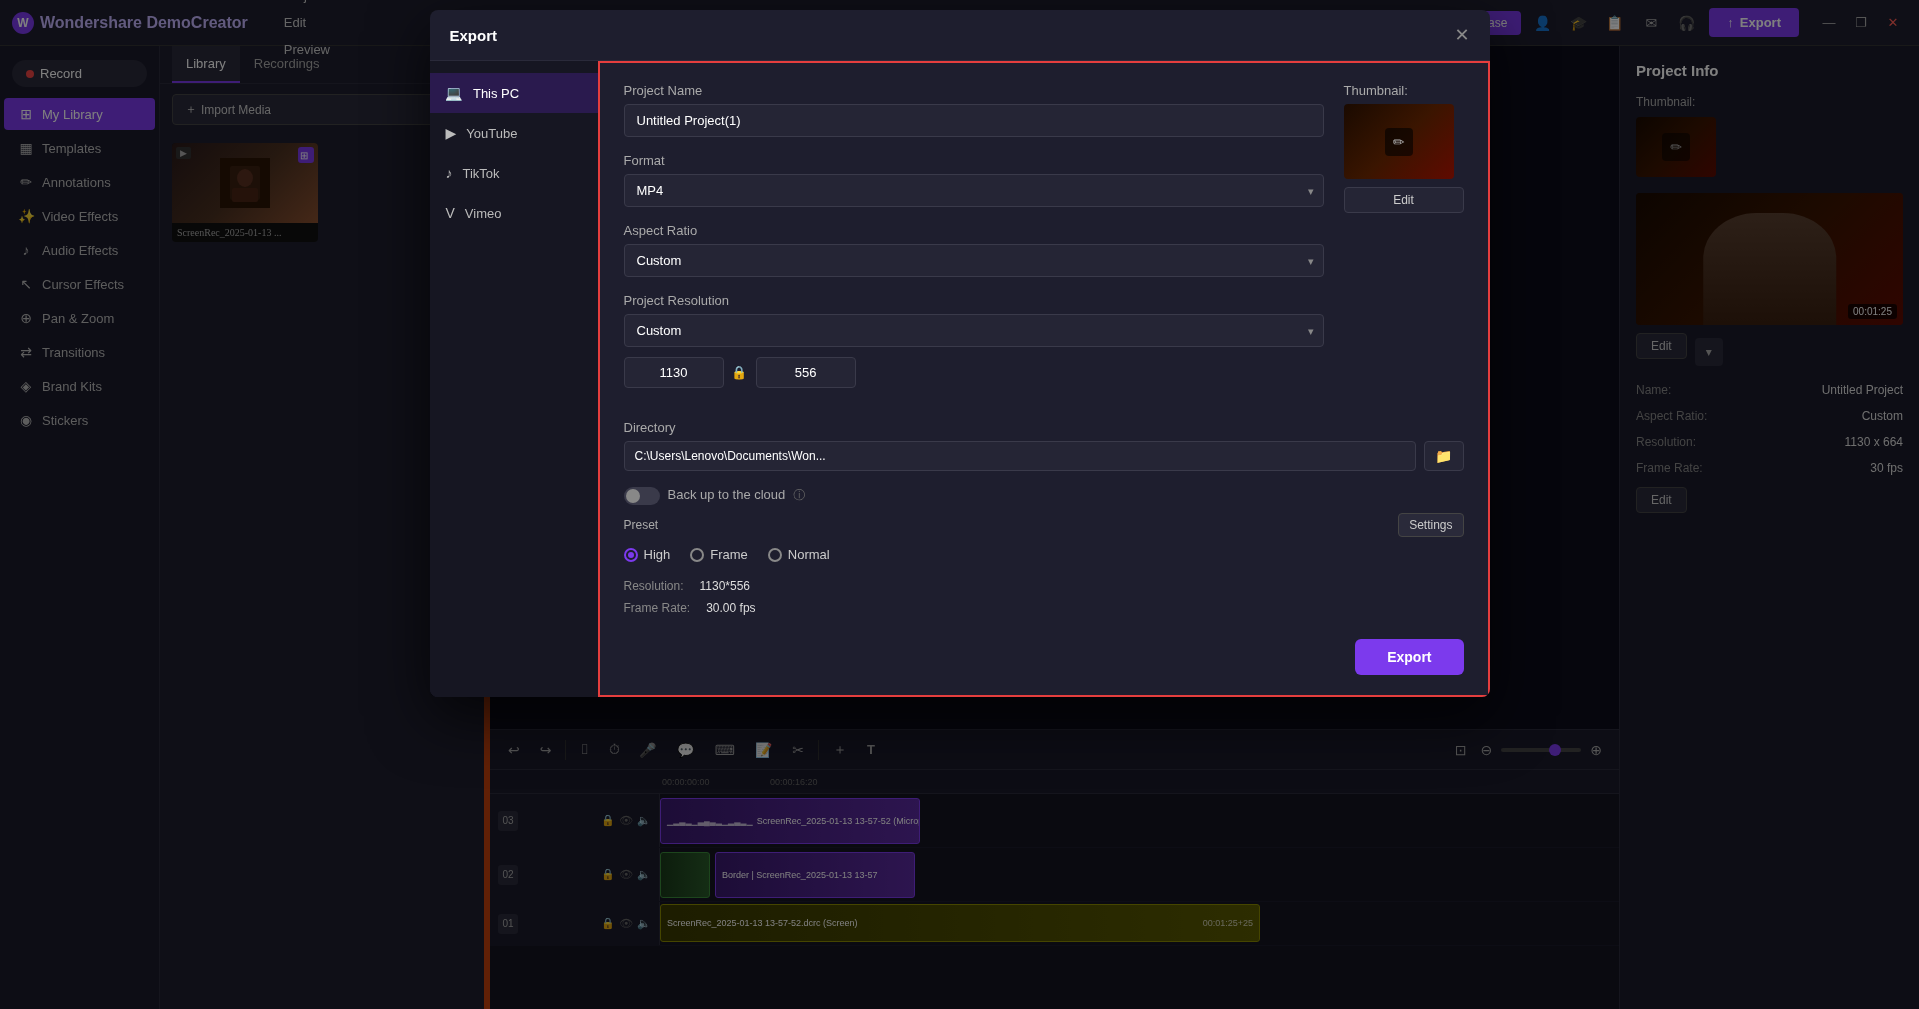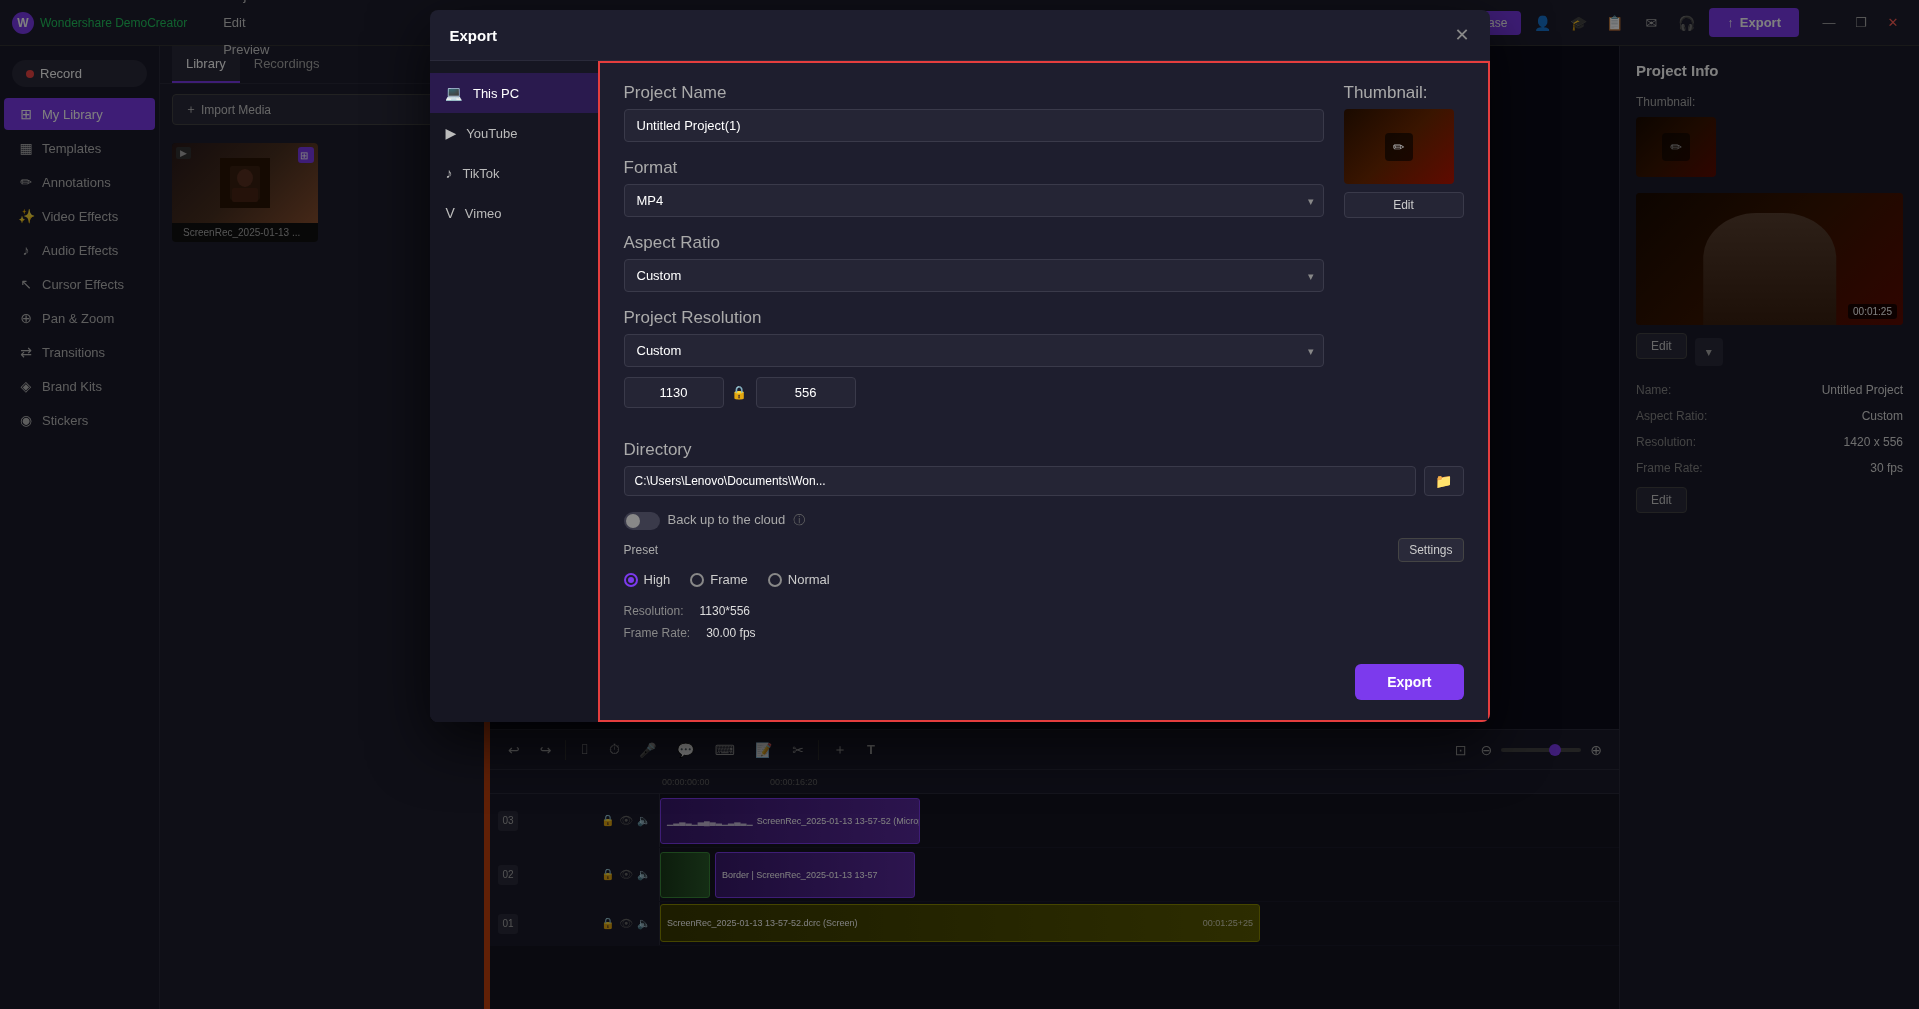--- a/index.html
+++ b/index.html
@@ -34,23 +34,23 @@
       width: 22px;
       height: 22px;
       background: #7c3aed;
       border-radius: 50%;
       display: flex; align-items: center; justify-content: center;
       color: #fff;
       font-size: 12px;
       font-weight: bold;
     }
     .logo-text {
-      color: #22c55e;
-      font-size: 12px;
-      font-weight: 400;
+      color: #c4b5fd;
+      font-size: 16px;
+      font-weight: 700;
     }
     .topbar-nav {
       display: flex;
       gap: 4px;
       flex-direction: column;
     }
     .topbar-nav-item {
       color: #ccc;
       font-size: 13px;
       padding: 4px 12px;
@@ -258,26 +258,27 @@
       font-size: 9px;
       padding: 1px 4px;
       border-radius: 2px;
     }
     .media-badge-right {
       position: absolute;
       top: 4px;
       right: 4px;
     }
     .media-label {
-      padding: 4px 11px;
+      padding: 4px 5px;
       font-size: 10px;
       color: #aaa;
       white-space: nowrap;
       overflow: hidden;
       text-overflow: ellipsis;
+      font-family: Liberation Serif, serif;
     }
 
     
     .canvas-area {
       flex: 1;
       background: #151520;
       display: flex;
       flex-direction: column;
       position: relative;
       overflow: hidden;
@@ -617,21 +618,21 @@
       flex: 1;
       padding: 20px 24px;
       overflow-y: auto;
       border: 2px solid #e53e3e;
       border-left: none;
     }
     .form-row {
       margin-bottom: 16px;
     }
     .form-label {
-      font-size: 17px;
+      font-size: 13px;
       color: #aaa;
       margin-bottom: 6px;
       display: block;
     }
     .form-input {
       width: 100%;
       background: #252535;
       border: 1px solid #3a3a4a;
       border-radius: 4px;
       color: #fff;
@@ -1090,21 +1091,21 @@
     <div class="proj-info-row">
       <span class="proj-info-label">Name:</span>
       <span class="proj-info-value">Untitled Project</span>
     </div>
     <div class="proj-info-row">
       <span class="proj-info-label">Aspect Ratio:</span>
       <span class="proj-info-value">Custom</span>
     </div>
     <div class="proj-info-row">
       <span class="proj-info-label">Resolution:</span>
-      <span class="proj-info-value">1420 x 556</span>
+      <span class="proj-info-value">1130 x 664</span>
     </div>
     <div class="proj-info-row">
       <span class="proj-info-label">Frame Rate:</span>
       <span class="proj-info-value">30 fps</span>
     </div>
     <button class="proj-edit-btn">Edit</button>
   </div>
 </div>
 
 <div class="modal-overlay">

